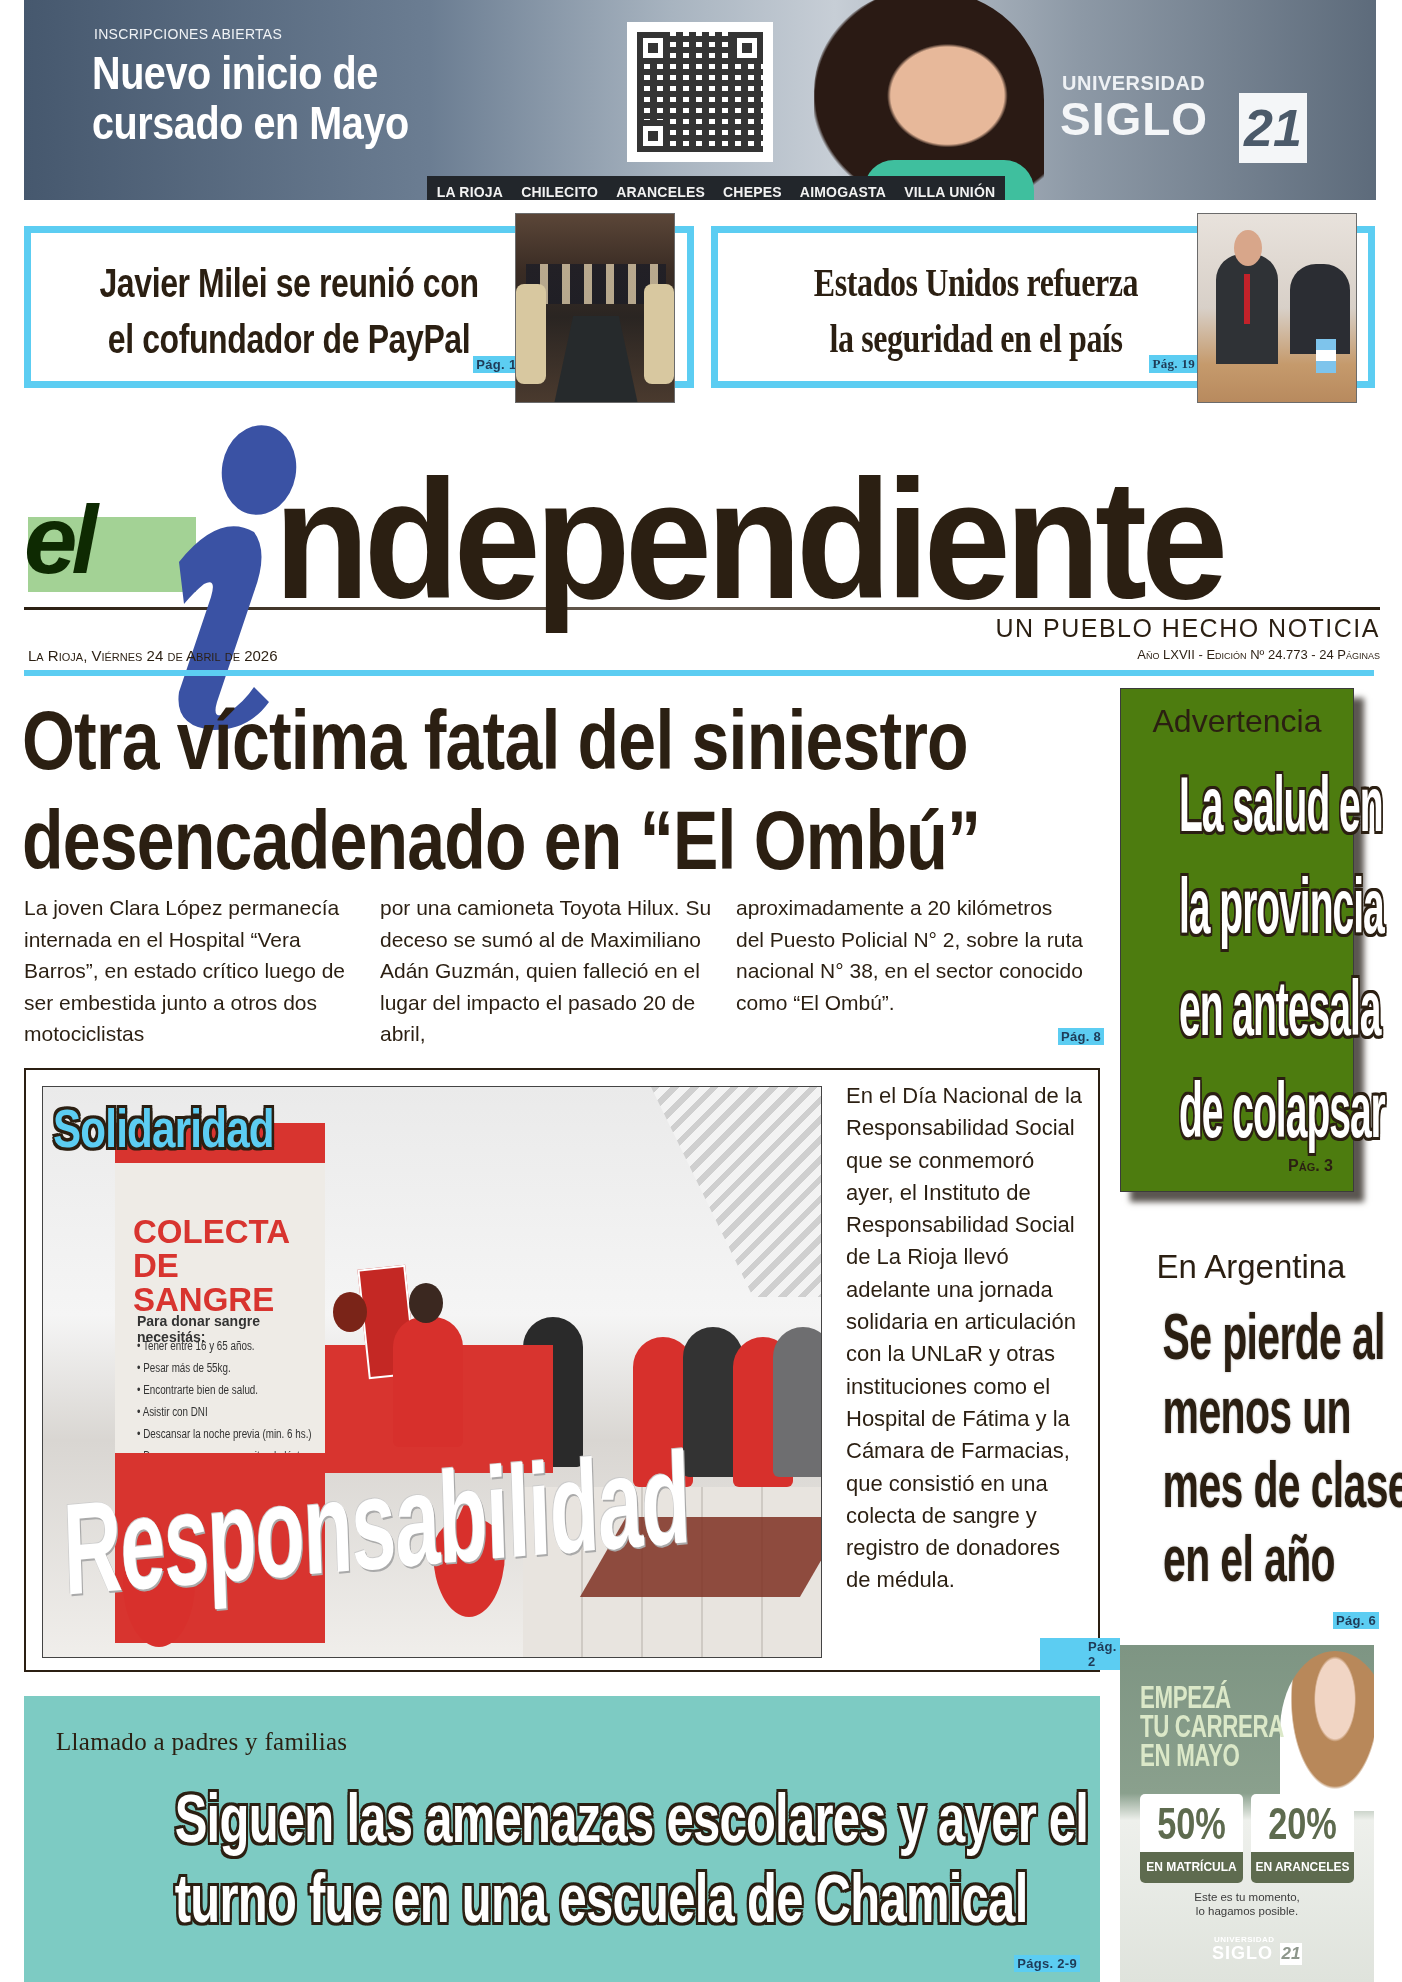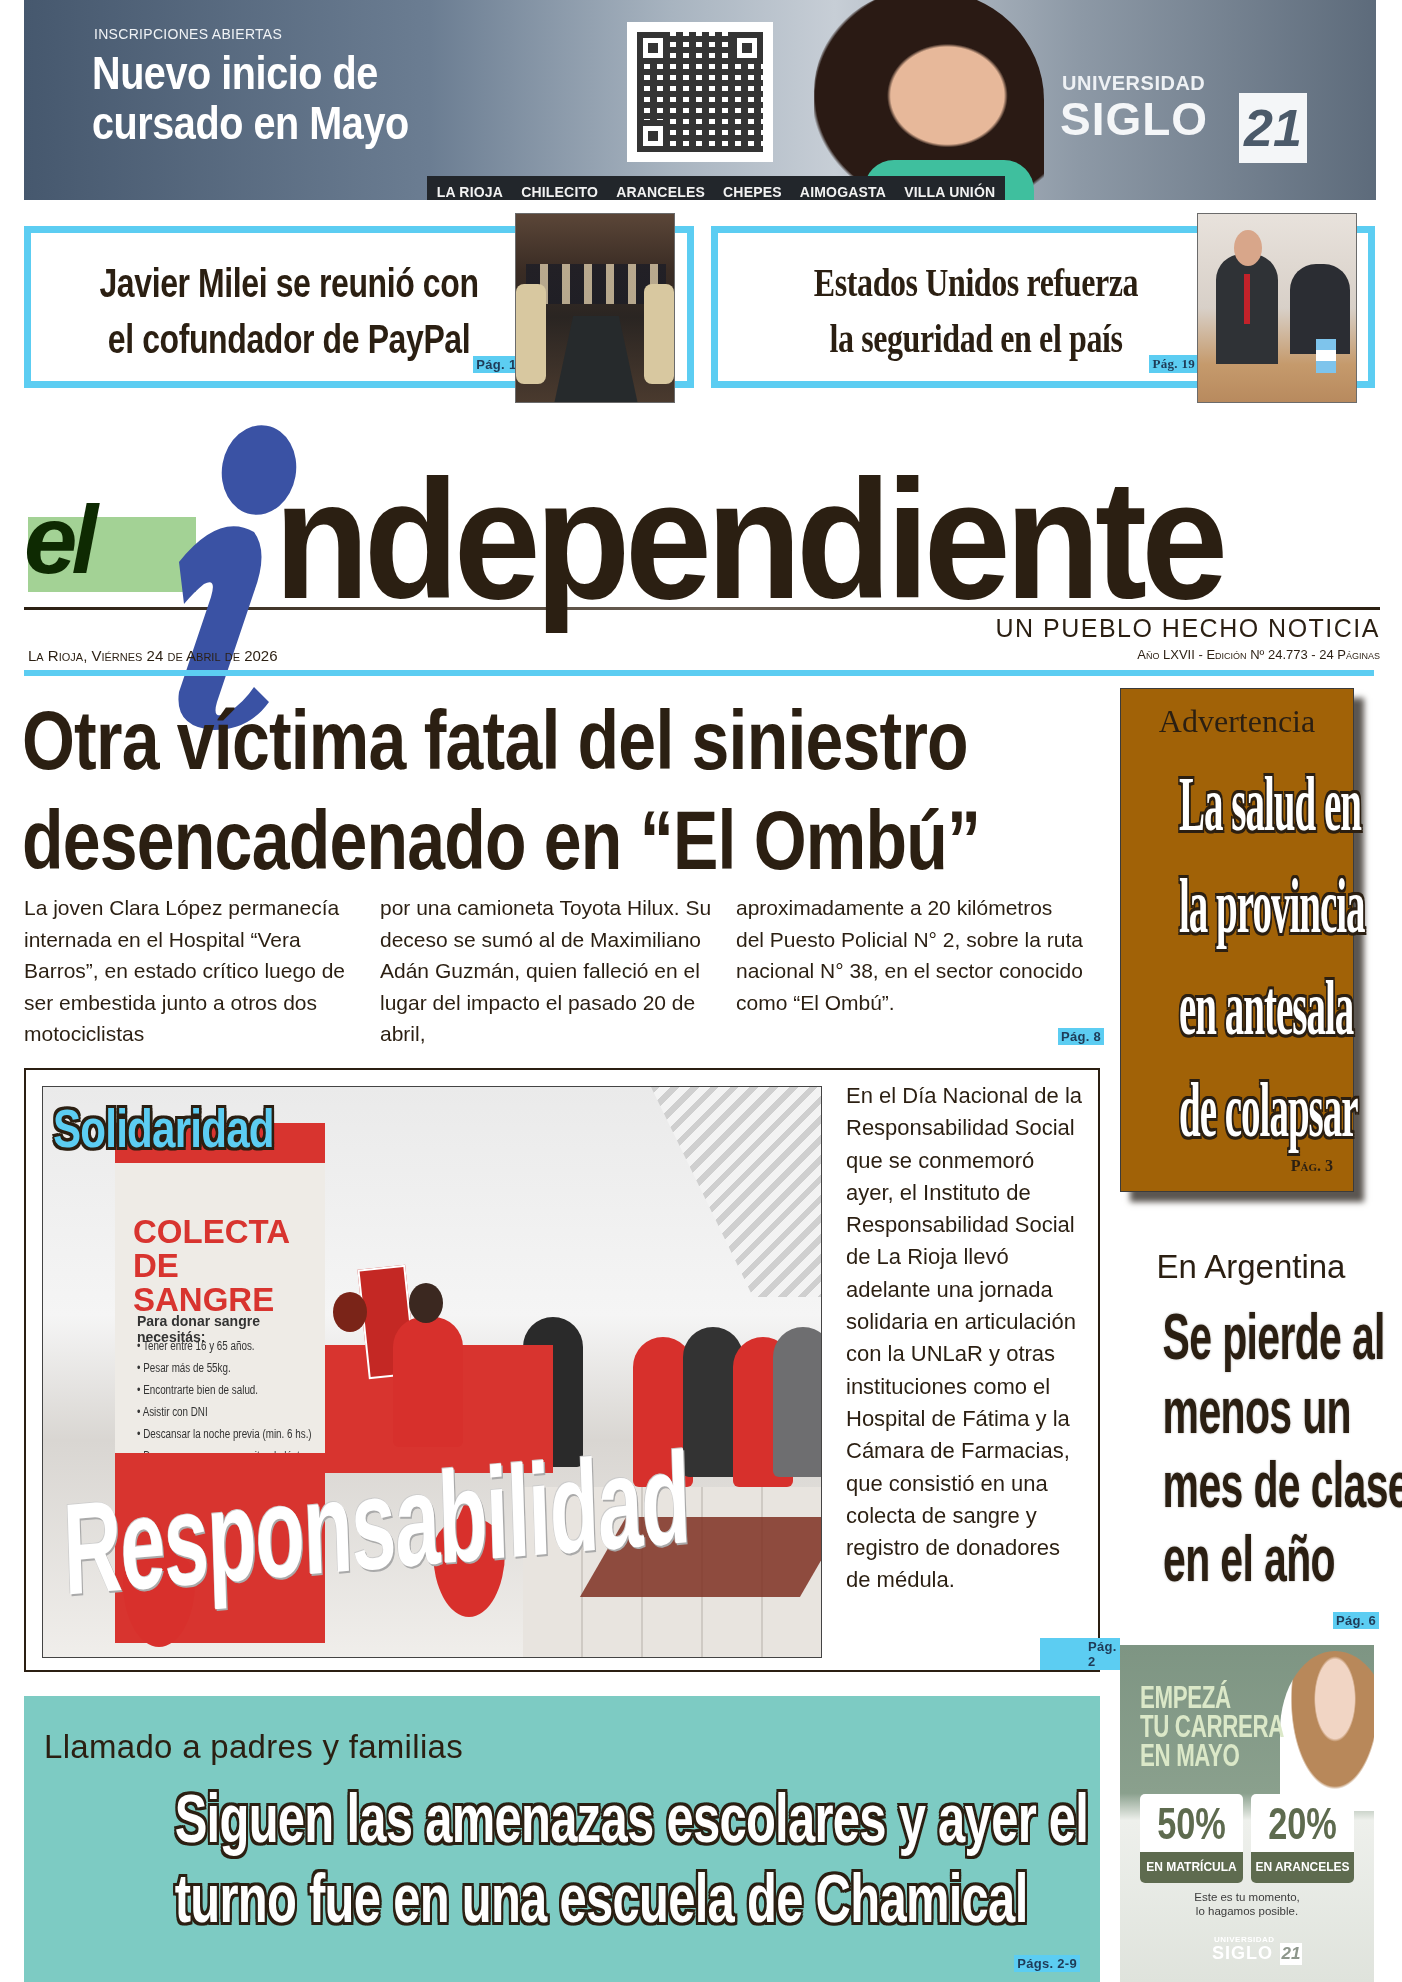--- a/index.html
+++ b/index.html
@@ -71,21 +71,21 @@
   .drop { position: absolute; width: 72px; height: 100px; background: #d8302c; border-radius: 50% 50% 50% 50% / 35% 35% 65% 65%; }
   .drop::before { content: ""; position: absolute; left: 50%; top: -24px; margin-left: -14px; border-left: 14px solid transparent; border-right: 14px solid transparent; border-bottom: 32px solid #d8302c; }
   .person-red { position: absolute; width: 60px; height: 150px; background: #d7302c; border-radius: 30px 30px 6px 6px; }
   .head { position: absolute; width: 34px; height: 40px; border-radius: 50%; background: #3b2820; }
   .crowd { position: absolute; left: 470px; top: 210px; width: 300px; height: 170px; }
   .stairs { position: absolute; right: 0; top: 0; width: 170px; height: 210px; background: repeating-linear-gradient(135deg, #cfcfcf 0 6px, #f3f3f3 6px 14px); clip-path: polygon(0 0, 100% 0, 100% 100%, 60% 100%); }
   .floor { position: absolute; left: 480px; top: 400px; width: 300px; height: 172px; background: repeating-linear-gradient(90deg, #e8e4df 0 58px, #cfcac4 58px 60px); }
   .floor-dark { position: absolute; left: 560px; top: 430px; width: 220px; height: 80px; background: #7e3022; opacity: 0.85; transform: skewX(-30deg); }
 
   
-  #advert-box { left: 1120px; top: 688px; width: 234px; height: 504px; background: #a16207; border: 1px solid #3b3b3b; box-shadow: 10px 10px 6px #5b5651; font-family: Liberation Serif, serif; }
+  #advert-box { left: 1120px; top: 688px; width: 234px; height: 504px; background: #4d7c0f; border: 1px solid #3b3b3b; box-shadow: 10px 10px 6px #5b5651; }
   #advert-box .kicker { position: absolute; top: 14px; width: 100%; text-align: center; font-size: 32px; color: #2b1f12; }
   #advert-box .big { position: absolute; top: 64px; left: 0; width: 100%; text-align: center; font-size: 78px; line-height: 102px; font-weight: bold; color: #ffffff; transform: scaleX(0.5); transform-origin: center top; letter-spacing: -2px;
      text-shadow: -3px -3px 0 #2b1f12, 3px -3px 0 #2b1f12, -3px 3px 0 #2b1f12, 3px 3px 0 #2b1f12, 0 3px 0 #2b1f12, 3px 0 0 #2b1f12, -3px 0 0 #2b1f12, 0 -3px 0 #2b1f12; white-space: nowrap; }
   #advert-box .pg { position: absolute; right: 20px; bottom: 16px; font-size: 16px; font-weight: bold; color: #2b1f12; font-variant: small-caps; }
 
   #arg-kicker { left: 1124px; top: 1248px; width: 254px; text-align: center; font-size: 33px; color: #2b1f12; }
   #arg-head { left: 1114px; top: 1300px; width: 270px; text-align: center; font-size: 64px; line-height: 74px; font-weight: bold; color: #2b1f12; transform: scaleX(0.64); transform-origin: center top; white-space: nowrap; letter-spacing: -1px;
      text-shadow: 0 0 3px #cfcfcf, 0 0 2px #cfcfcf; }
   #arg-pag { left: 1333px; top: 1612px; }
 
@@ -96,21 +96,21 @@
   #side-ad .box { position: absolute; top: 149px; width: 103px; height: 89px; background: #fff; border-radius: 5px; overflow: hidden; }
   #side-ad .box .num { display: block; height: 58px; text-align: center; font-size: 44px; line-height: 60px; font-weight: bold; color: #5e6b4f; transform: scaleX(0.78); }
   #side-ad .box .lbl { display: block; height: 31px; background: #5e6b4f; color: #fff; text-align: center; font-size: 12px; line-height: 31px; font-weight: bold; }
   #side-ad .slogan { position: absolute; top: 245px; width: 100%; text-align: center; font-size: 11.5px; line-height: 14px; color: #3b3b3b; }
   #side-ad .u-lbl { position: absolute; left: 94px; top: 290px; font-size: 8px; color: #fff; font-weight: bold; letter-spacing: 0.5px; }
   #side-ad .u-name { position: absolute; left: 92px; top: 298px; font-size: 18px; color: #fff; font-weight: bold; letter-spacing: 1px; }
   #side-ad .u-mark { position: absolute; left: 160px; top: 298px; width: 22px; height: 22px; background: #fff; color: #8e978c; font-size: 17px; font-weight: bold; font-style: italic; text-align: center; line-height: 22px; }
 
   
   #bottom-block { left: 24px; top: 1696px; width: 1076px; height: 286px; background: #7dcbc3; }
-  #bottom-block .kicker { position: absolute; left: 20px; top: 32px; font-size: 33px; color: #2b1f12; letter-spacing: 0.3px; }
+  #bottom-block .kicker { position: absolute; left: 32px; top: 32px; font-size: 25px; color: #2b1f12; letter-spacing: 0.3px; font-family: Liberation Serif, serif; }
   #bottom-block .big { position: absolute; left: 0; top: 82px; width: 100%; text-align: center; font-size: 68px; line-height: 80px; font-weight: bold; color: #ffffff; transform: scaleX(0.72); transform-origin: center top; white-space: nowrap; letter-spacing: -1px;
      text-shadow: -3px -3px 0 #2b1f12, 3px -3px 0 #2b1f12, -3px 3px 0 #2b1f12, 3px 3px 0 #2b1f12, 0 3px 0 #2b1f12, 3px 0 0 #2b1f12, -3px 0 0 #2b1f12, 0 -3px 0 #2b1f12; }
   #bottom-block .pag { position: absolute; right: 20px; bottom: 10px; }
 </style>
 </head>
 <body>
 
 <div id="top-ad" class="abs">
   <div class="kicker">INSCRIPCIONES ABIERTAS</div>
   <div class="headline">

